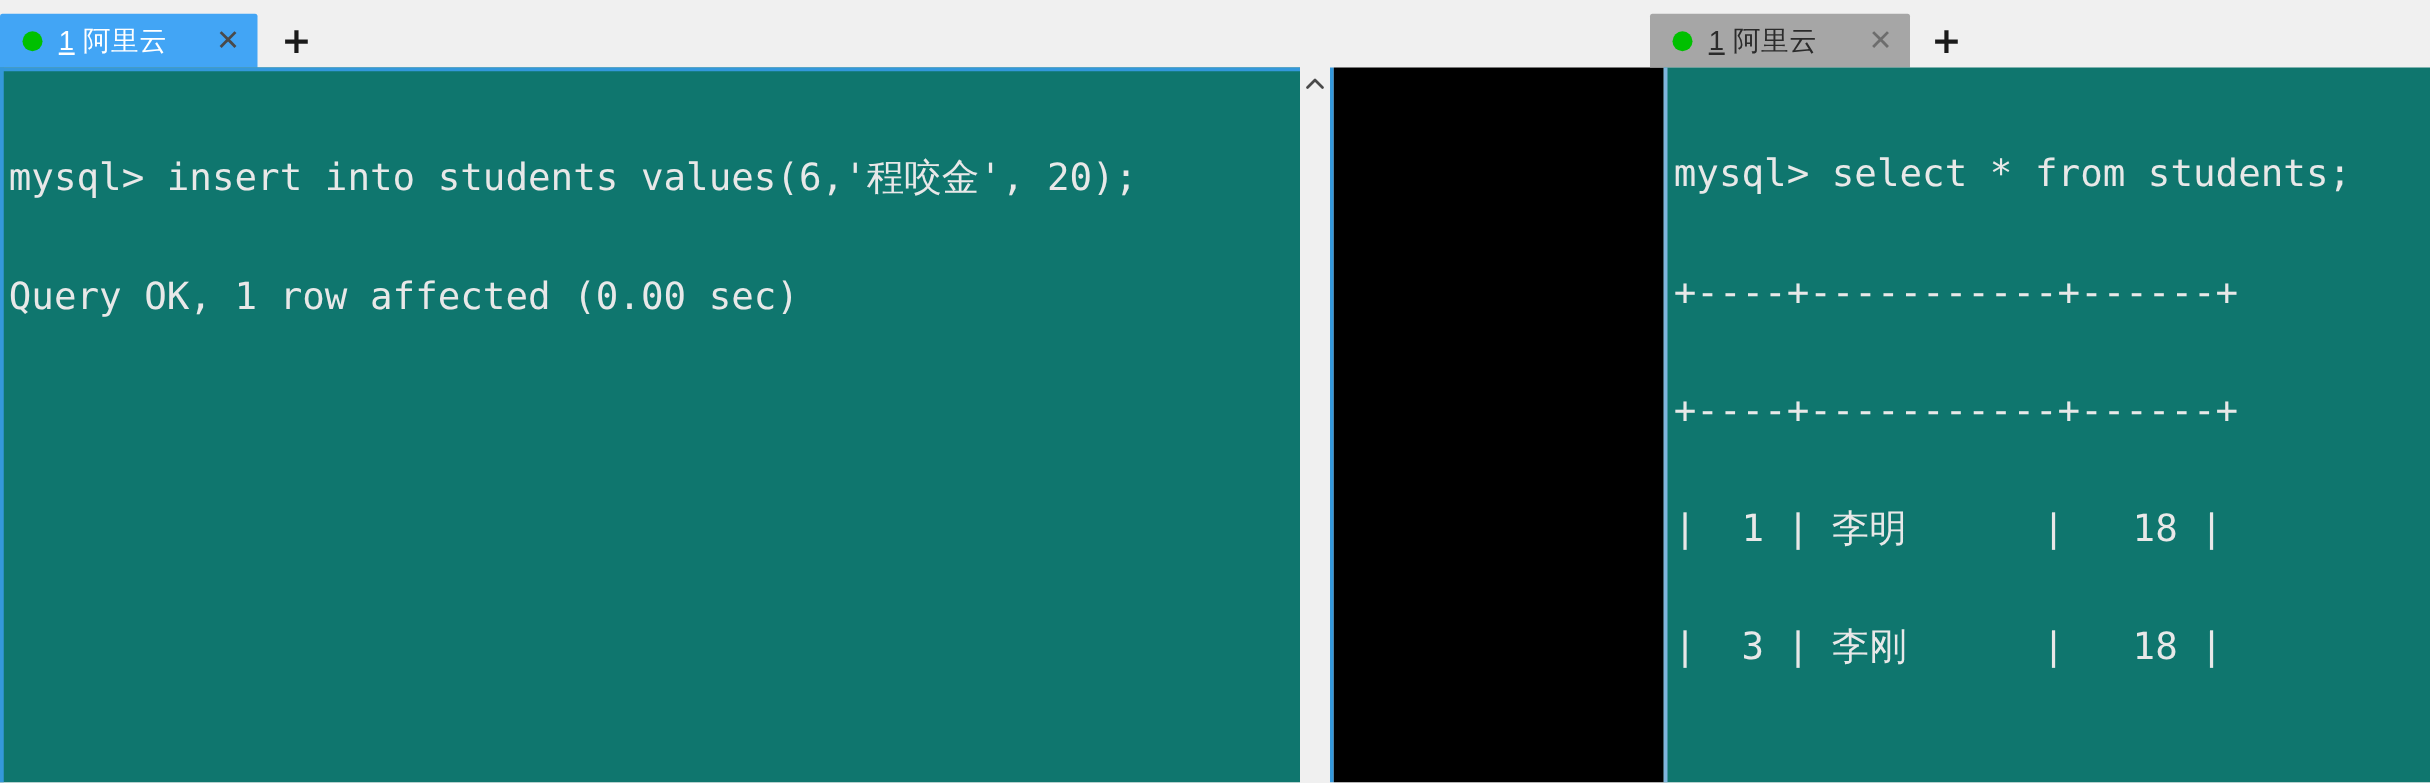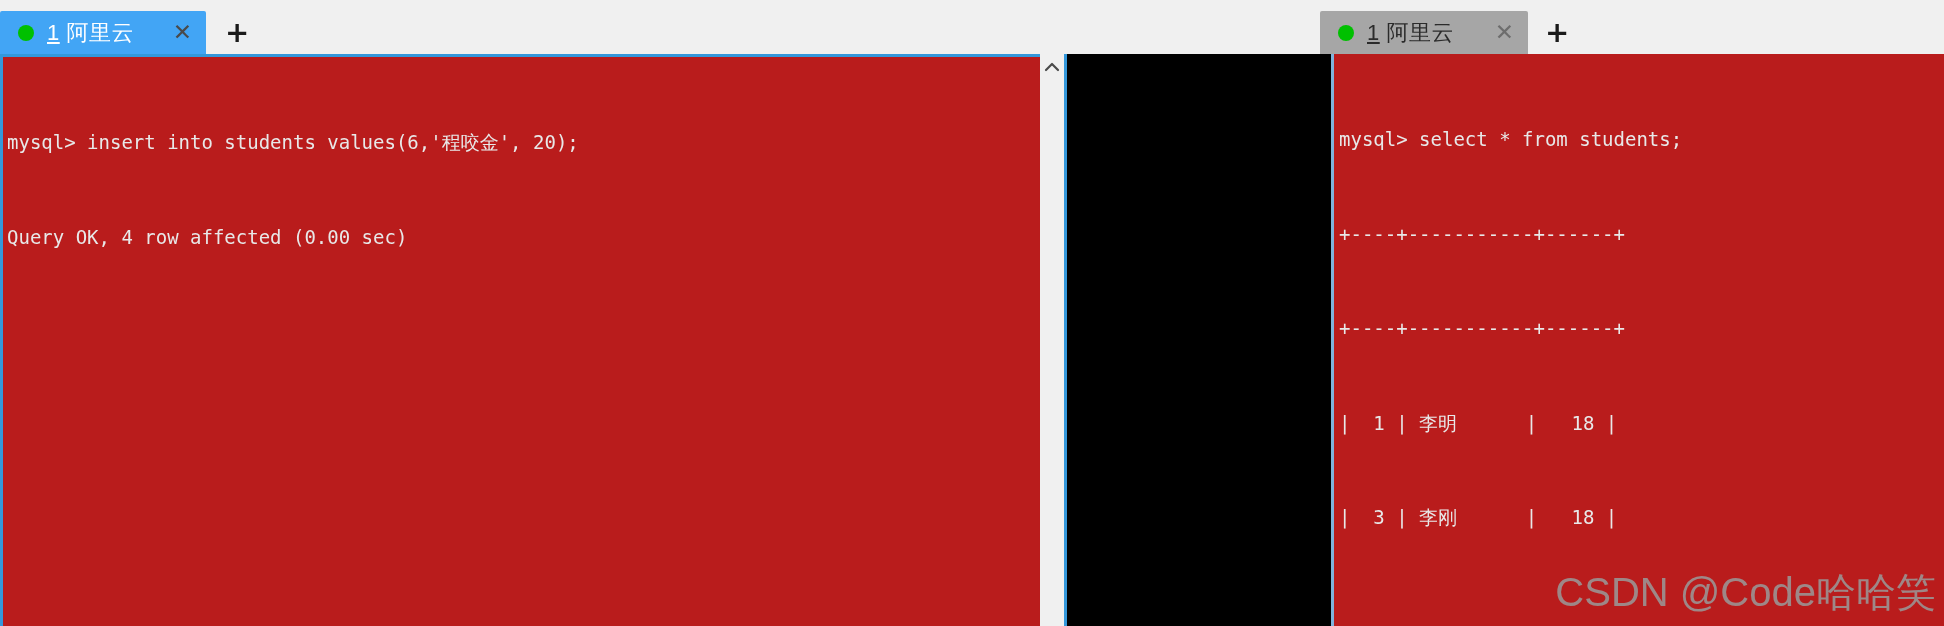--- a/index.html
+++ b/index.html
@@ -122,24 +122,24 @@
     display: flex;
     align-items: center;
     justify-content: center;
     cursor: pointer;
   }
   .navgroup .navbtn svg { display: block; }
 
   
   .term {
     position: absolute;
-    background: #b91c1c;
+    background: #0f766e;
     color: #e8e8e8;
     font-family: "DejaVu Sans Mono", "Liberation Mono", monospace;
-    font-size: 19px;
+    font-size: 30px;
     line-height: 31.5px;
     white-space: pre;
     overflow: hidden;
     letter-spacing: 0px;
   }
 
   .term-left {
     left: 0;
     top: 54px;
     width: 1040px;
@@ -252,21 +252,21 @@
         <div class="navbtn">
           <svg width="22" height="16" viewBox="0 0 22 16">
               <path d="M4 5 L11 12 L18 5" fill="none" stroke="#4a4a4a" stroke-width="2.2" stroke-linecap="round" stroke-linejoin="round"></path>
             </svg>
         </div>
       </div>
     </div>
 
     <div class="term term-left">
       <div class="line">mysql&gt; insert into students values(6,'程咬金', 20);</div>
-      <div class="line">Query OK, 4 row affected (0.00 sec)</div>
+      <div class="line">Query OK, 1 row affected (0.00 sec)</div>
       <div class="line"></div>
     </div>
 
     <div class="scrollbar">
       <div class="sb-arrow">
         <svg width="18" height="13" viewBox="0 0 18 13">
             <path d="M3 9 L9 3 L15 9" fill="none" stroke="#4a4a4a" stroke-width="2.2" stroke-linecap="round" stroke-linejoin="round"></path>
           </svg>
       </div>
     </div>
@@ -290,15 +290,14 @@
     <div class="line">|  3 | 李刚      |   18 |</div>
     
     
     
     
     
     
     
   </div>
 
-  <div class="watermark">CSDN @Code哈哈笑</div>
 
 </div>
 
 </body></html>

